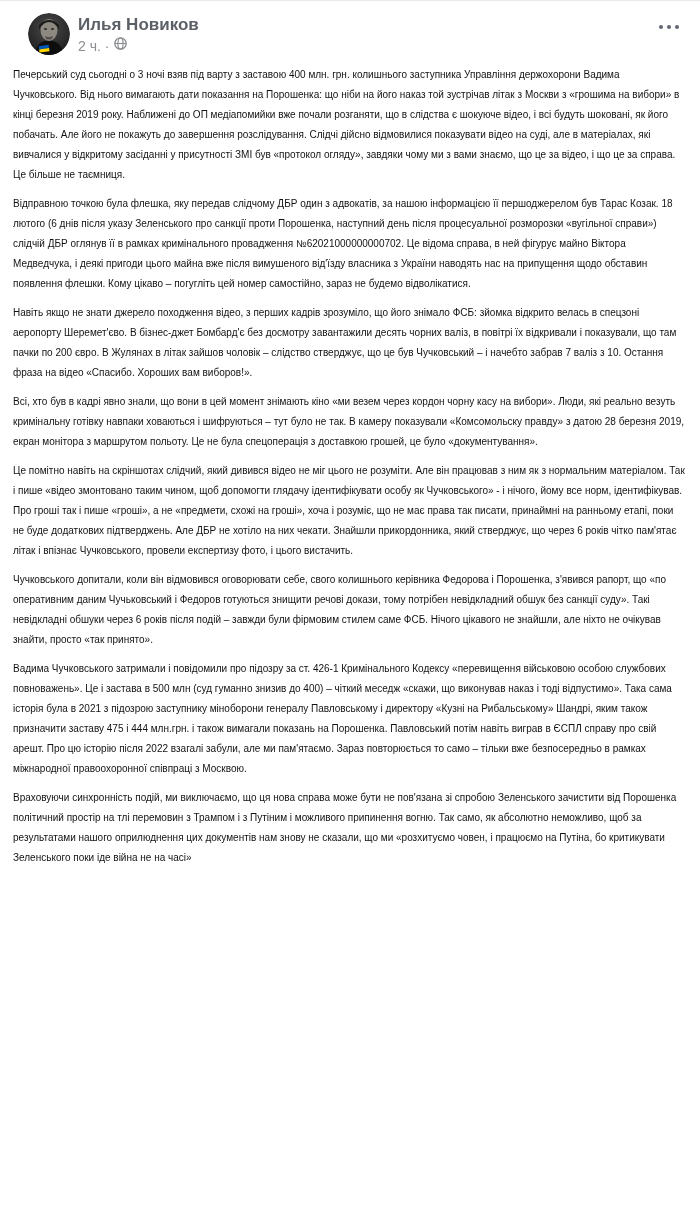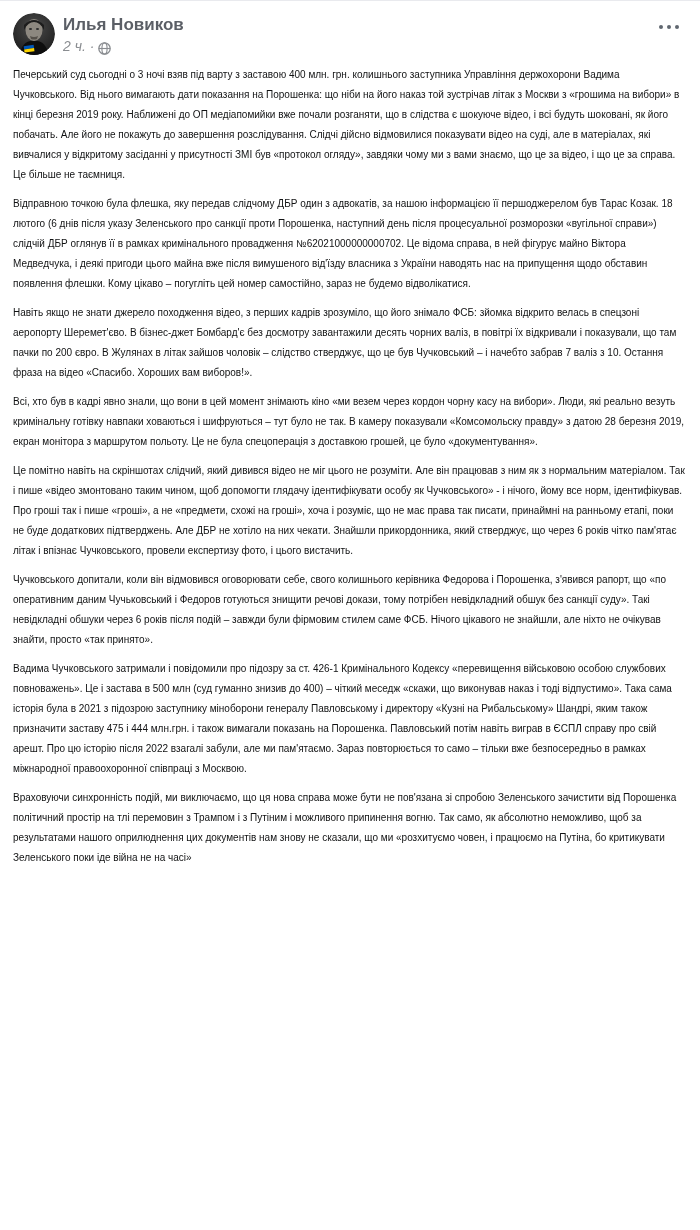--- a/index.html
+++ b/index.html
@@ -14,20 +14,21 @@
     min-height: 1230px;
     background: #ffffff;
     font-family: "Liberation Sans", sans-serif;
     color: #050505;
     border-top: 1px solid #e9eaee;
   }
   .post-header {
     display: flex;
     align-items: flex-start;
     padding: 12px 16px 8px 13px;
+    margin-left: 15px;
   }
   .avatar {
     width: 42px;
     height: 42px;
     border-radius: 50%;
     overflow: hidden;
     flex: 0 0 auto;
     cursor: pointer;
   }
   .header-meta {
@@ -37,27 +38,26 @@
   }
   .author-name {
     font-size: 17px;
     font-weight: 600;
     color: #5b5f66;
     line-height: 21px;
     cursor: pointer;
   }
   .meta-line {
     display: flex;
-    align-items: flex-end;
+    align-items: flex-start;
     gap: 4px;
     font-size: 14px;
     color: #8a8d91;
     line-height: 18px;
     margin-top: 2px;
-    font-style: italic;
   }
   .menu-button {
     flex: 0 0 auto;
     padding: 6px 4px;
     margin-top: 4px;
     cursor: pointer;
     border-radius: 50%;
   }
   .post-body {
     padding: 2px 14px 20px 13px;

